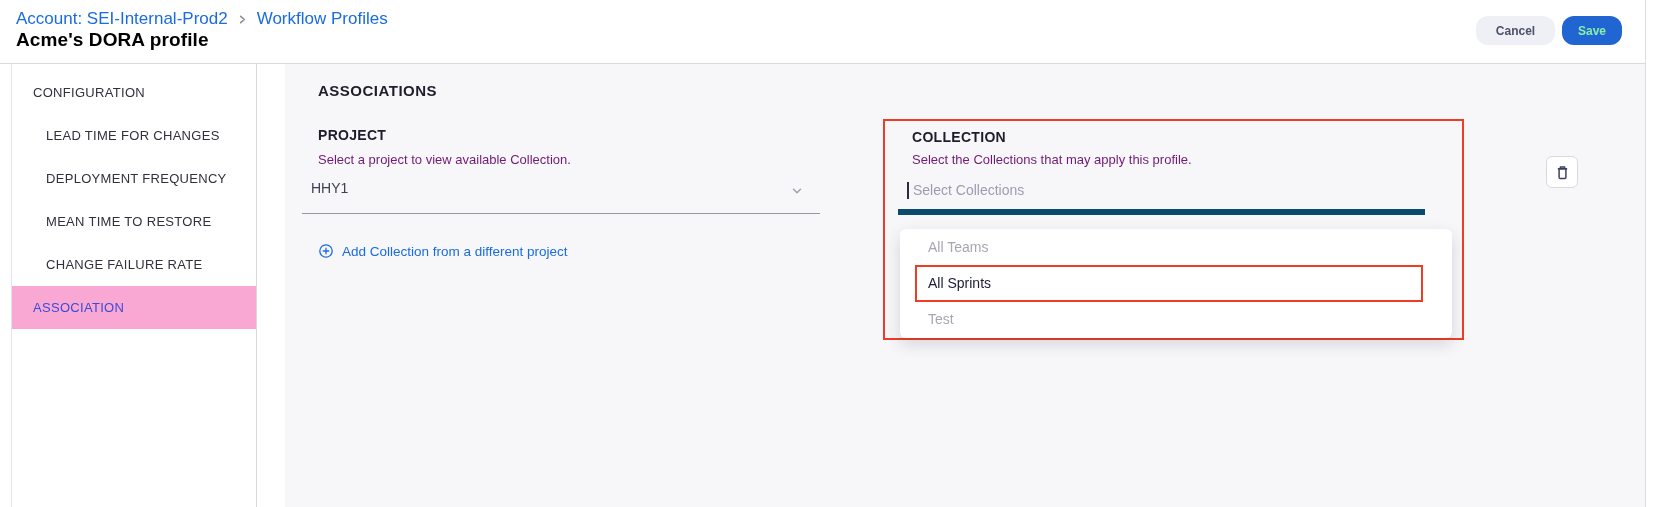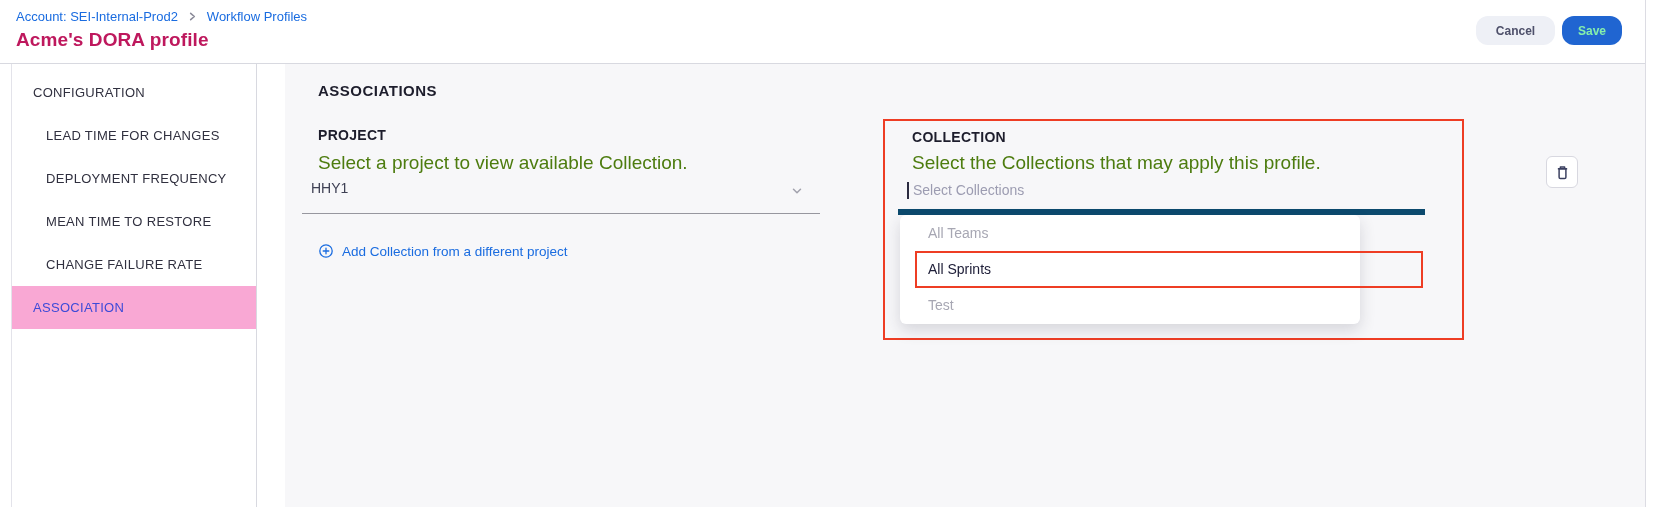--- a/index.html
+++ b/index.html
@@ -12,27 +12,27 @@
   .app { position: absolute; inset: 0; }
 
   
   .header {
     position: absolute; left: 0; top: 0; width: 1645px; height: 64px;
     background: #ffffff; border-bottom: 1px solid #d8d9e0;
   }
   .breadcrumb {
     position: absolute; left: 16px; top: 9px;
     display: flex; align-items: center; gap: 9px;
-    font-size: 13px; font-weight: 500;
+    font-size: 17px; font-weight: 500;
   }
   .breadcrumb a { color: #1a6ce0; text-decoration: none; cursor: pointer; }
   .crumb-sep { display: inline-flex; align-items: center; color: #8a8a99; }
   .page-title {
     position: absolute; left: 16px; top: 29px;
-    font-size: 19px; font-weight: 700; color: #be185d; letter-spacing: .1px;
+    font-size: 19px; font-weight: 700; color: #000000; letter-spacing: .1px;
   }
   .header-actions { position: absolute; right: 23px; top: 16px; display: flex; gap: 7px; }
   .btn {
     height: 29px; border-radius: 12px; border: none; cursor: pointer;
     font-family: inherit; font-size: 12px; font-weight: 700;
     display: inline-flex; align-items: center; justify-content: center;
   }
   .btn-cancel { width: 79px; background: #eef0f6; color: #4e506a; }
   .btn-save   { width: 60px; background: #2065d1; color: #86efac; }
 
@@ -61,21 +61,21 @@
   
   .main {
     position: absolute; left: 285px; top: 64px; width: 1360px; height: 443px;
     background: #f7f7f9; overflow: hidden;
   }
   .associations-title {
     position: absolute; left: 33px; top: 18px;
     font-size: 15px; font-weight: 700; letter-spacing: .5px; color: #1d1d2c;
   }
   .group-title { font-size: 14px; font-weight: 700; letter-spacing: .3px; color: #1d1d2c; }
-  .group-desc  { font-size: 19px; color: #4d7c0f; }
+  .group-desc  { font-size: 13px; color: #701a75; }
 
   .project-title { position: absolute; left: 33px; top: 63px; }
   .project-desc  { position: absolute; left: 33px; top: 88px; }
   .project-select {
     position: absolute; left: 17px; top: 105px; width: 518px; height: 45px;
     border-bottom: 1px solid #97979f; cursor: pointer;
   }
   .project-select .value {
     position: absolute; left: 9px; top: 11px; font-size: 14px; color: #3e4054;
   }
@@ -98,21 +98,21 @@
   .collection-desc  { position: absolute; left: 27px; top: 31px; }
   .collection-input {
     position: absolute; left: 13px; top: 50px; width: 527px; height: 44px;
     border-bottom: 6px solid #0c4a6e;
     display: flex; align-items: center; padding-left: 9px; cursor: text;
   }
   .caret { width: 2px; height: 17px; background: #2b2b40; margin-right: 4px; }
   .placeholder { font-size: 14px; color: #9c9cb1; }
 
   .collection-dropdown {
-    position: absolute; left: 15px; top: 94px; width: 460px; height: 109px;
+    position: absolute; left: 15px; top: 108px; width: 552px; height: 109px;
     background: #ffffff; border-radius: 6px;
     box-shadow: 0 6px 16px rgba(40,40,60,.16);
   }
   .option {
     position: relative; height: 36px;
     display: flex; align-items: center; padding-left: 28px;
     font-size: 14px; cursor: pointer;
   }
   .option.disabled { color: #a7a7b3; }
   .option.normal   { color: #20203a; border-radius: 18px; }

